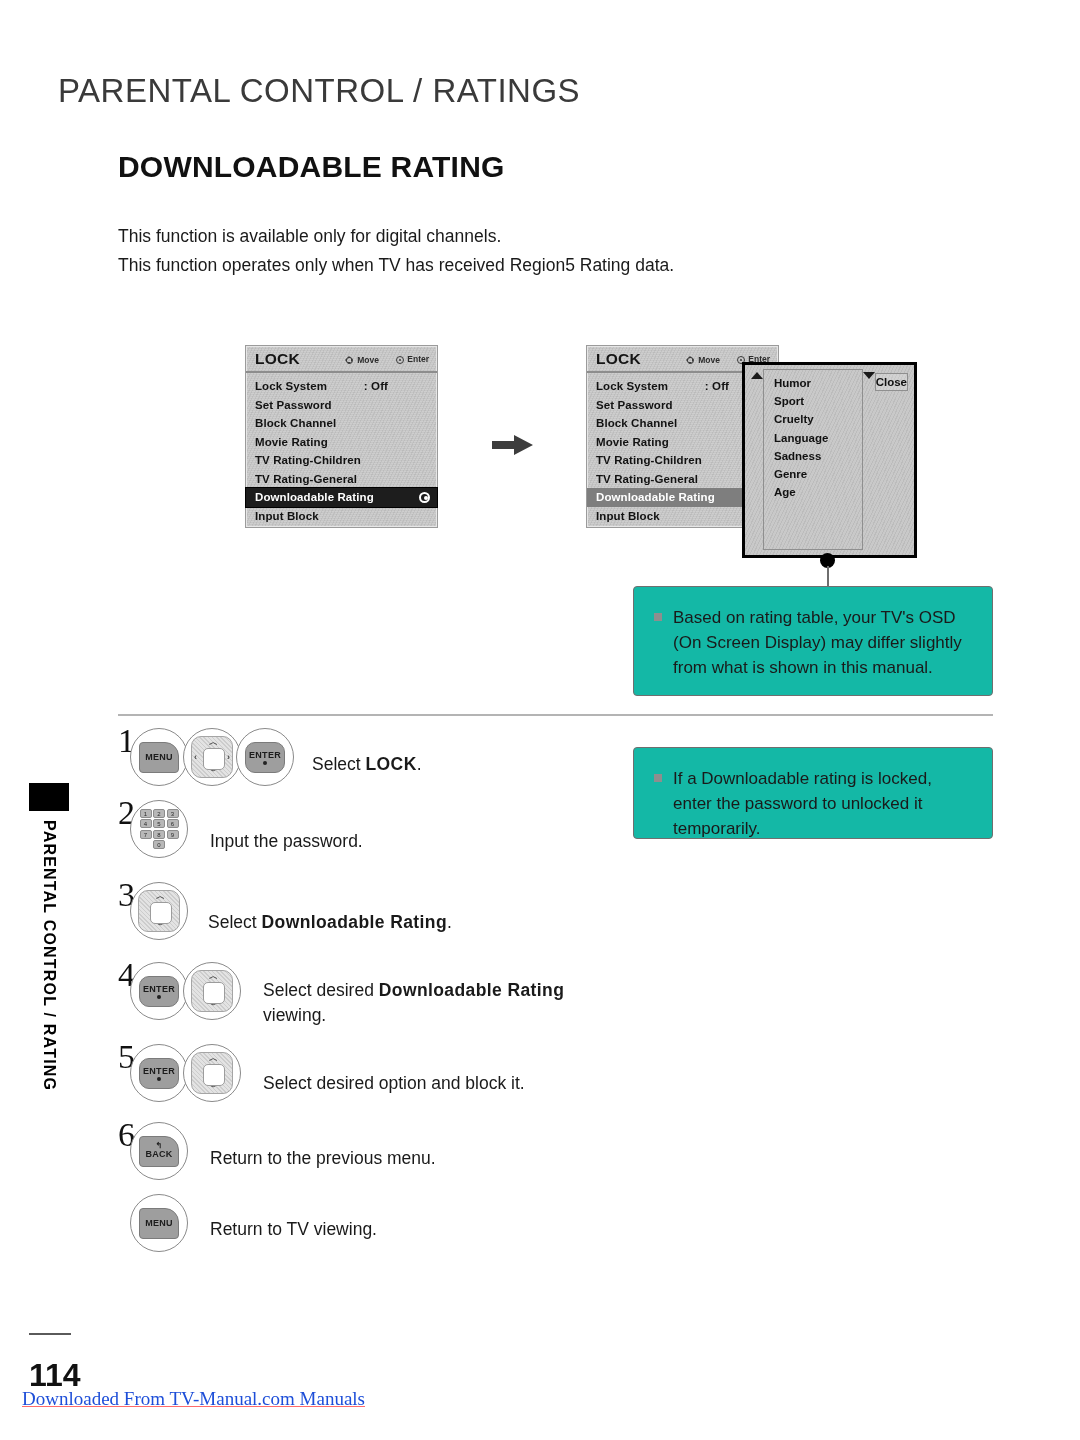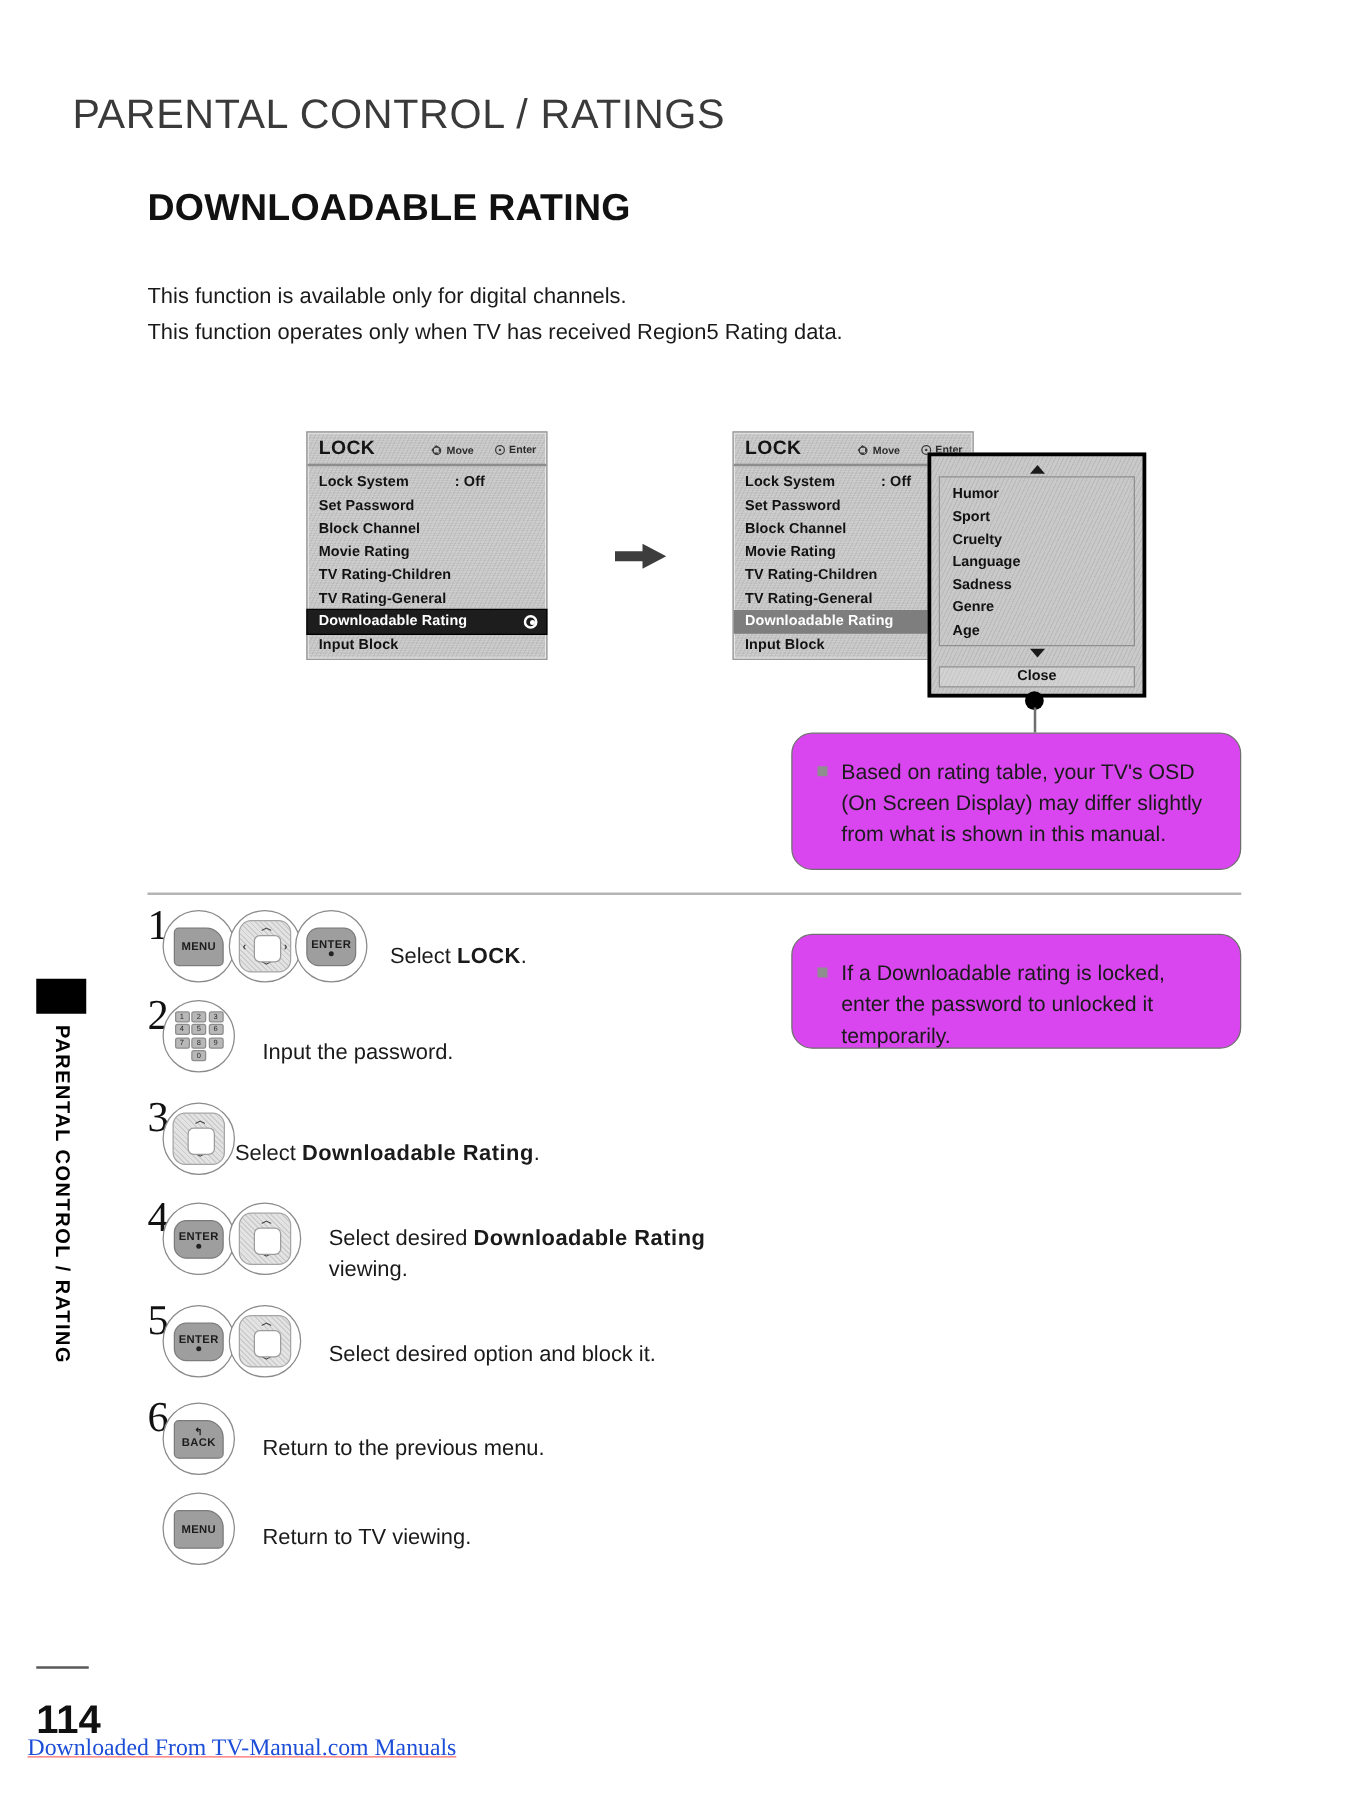--- a/index.html
+++ b/index.html
@@ -109,21 +109,21 @@
 
   
   #dropdown {
     position: absolute; left: 742px; top: 362px;
     width: 175px; height: 196px;
     border: 3px solid #000;
     background:
       repeating-linear-gradient(115deg, rgba(0,0,0,.05) 0 1px, rgba(255,255,255,.05) 1px 3px),
       #c6c6c6;
     padding: 4px 6px 5px 6px;
-    display: flex; flex-direction: column;
+    display: flex; flex-direction: row;
   }
   #dropdown .arrow-row { height: 13px; display:flex; align-items:center; justify-content:center; }
   .tri-up { width:0;height:0;border-left:6px solid transparent;border-right:6px solid transparent;border-bottom:7px solid #1a1a1a; }
   .tri-dn { width:0;height:0;border-left:6px solid transparent;border-right:6px solid transparent;border-top:7px solid #1a1a1a; }
   #dd-list {
     flex: 1; border: 1px solid #8f8f8f; padding: 4px 0 2px 0;
     display: flex; flex-direction: column;
   }
   .dd-item {
     height: 18.2px; padding-left: 10px; display:flex; align-items:center;
@@ -143,22 +143,22 @@
   }
   #leader-line {
     position: absolute; left: 826.5px; top: 566px;
     width: 2px; height: 20px; background: #6e6e6e;
   }
 
   
   .callout {
     position: absolute;
     border: 1.5px solid #6f6f6f;
-    border-radius: 17px;
-    background: #d946ef;
+    border-radius: 4px;
+    background: #14b8a6;
     padding: 18px 20px 18px 20px;
   }
   #callout-osd { left: 633px; top: 586px; width: 360px; height: 110px; }
   #callout-lock { left: 633px; top: 747px; width: 360px; height: 92px; }
   .callout .row { display: flex; gap: 11px; }
   .bullet-sq {
     width: 8px; height: 8px; background: #8e8e8e;
     margin-top: 8px; flex: 0 0 8px;
   }
   .callout p {
@@ -470,21 +470,21 @@
   <div class="step" style="height:80px;">
     <span class="step-num">3</span>
     <div class="btn-group" style="margin-left:12px;">
       <div class="rbtn">
         <div class="dpad">
           <span class="ch u">︿</span>
           <span class="ch d">﹀</span>
         </div>
       </div>
     </div>
-    <div class="step-text" style="">
+    <div class="step-text" style="margin-left:20px;">
       <span>Select </span><b>Downloadable Rating</b><span>.</span>
     </div>
   </div>
 
   <div class="step" style="height:82px;">
     <span class="step-num">4</span>
     <div class="btn-group" style="margin-left:12px;">
       <div class="rbtn">
         <div class="cap enter">
           <span>ENTER</span>

